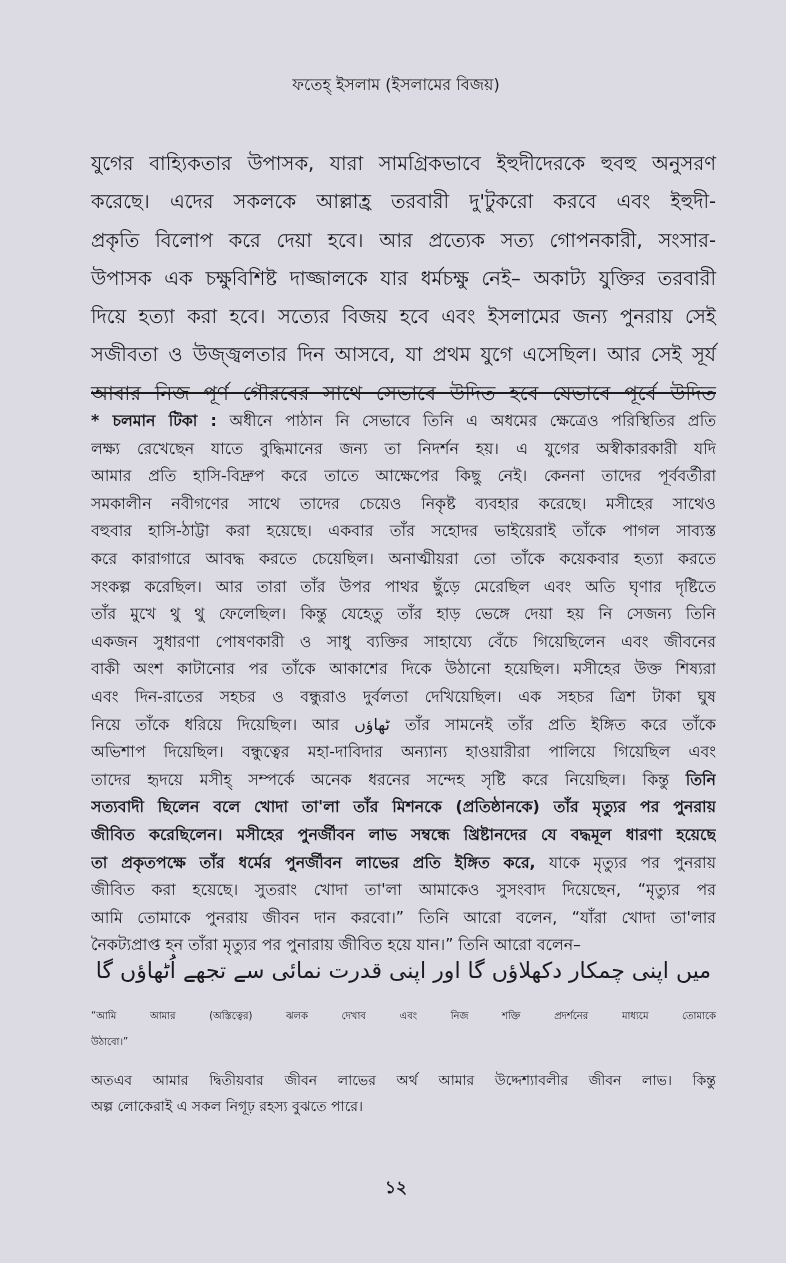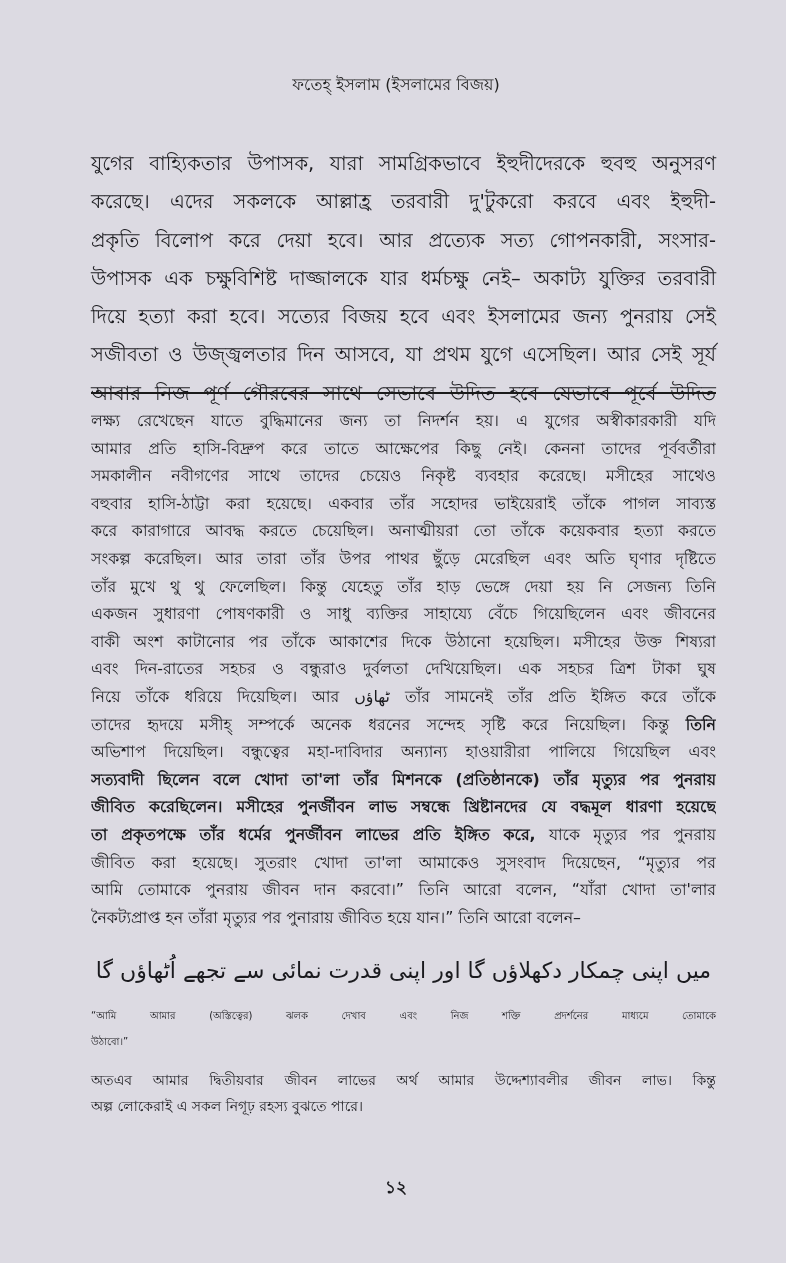--- a/index.html
+++ b/index.html
@@ -67,33 +67,34 @@
     <span class="ln">প্রকৃতি বিলোপ করে দেয়া হবে। আর প্রত্যেক সত্য গোপনকারী, সংসার-</span>
     <span class="ln">উপাসক এক চক্ষুবিশিষ্ট দাজ্জালকে যার ধর্মচক্ষু নেই– অকাট্য যুক্তির তরবারী</span>
     <span class="ln">দিয়ে হত্যা করা হবে। সত্যের বিজয় হবে এবং ইসলামের জন্য পুনরায় সেই</span>
     <span class="ln">সজীবতা ও উজ্জ্বলতার দিন আসবে, যা প্রথম যুগে এসেছিল। আর সেই সূর্য</span>
     <span class="ln">আবার নিজ পূর্ণ গৌরবের সাথে সেভাবে উদিত হবে যেভাবে পূর্বে উদিত</span>
   </div>
 
   <div class="rule"></div>
 
   <div class="footnote">
+    <span class="ln"><span class="b">* চলমান টিকা :</span><span> অধীনে পাঠান নি সেভাবে তিনি এ অধমের ক্ষেত্রেও পরিস্থিতির প্রতি</span></span>
     <span class="ln">লক্ষ্য রেখেছেন যাতে বুদ্ধিমানের জন্য তা নিদর্শন হয়। এ যুগের অস্বীকারকারী যদি</span>
     <span class="ln">আমার প্রতি হাসি-বিদ্রুপ করে তাতে আক্ষেপের কিছু নেই। কেননা তাদের পূর্ববর্তীরা</span>
     <span class="ln">সমকালীন নবীগণের সাথে তাদের চেয়েও নিকৃষ্ট ব্যবহার করেছে। মসীহের সাথেও</span>
     <span class="ln">বহুবার হাসি-ঠাট্টা করা হয়েছে। একবার তাঁর সহোদর ভাইয়েরাই তাঁকে পাগল সাব্যস্ত</span>
     <span class="ln">করে কারাগারে আবদ্ধ করতে চেয়েছিল। অনাত্মীয়রা তো তাঁকে কয়েকবার হত্যা করতে</span>
     <span class="ln">সংকল্প করেছিল। আর তারা তাঁর উপর পাথর ছুঁড়ে মেরেছিল এবং অতি ঘৃণার দৃষ্টিতে</span>
     <span class="ln">তাঁর মুখে থু থু ফেলেছিল। কিন্তু যেহেতু তাঁর হাড় ভেঙ্গে দেয়া হয় নি সেজন্য তিনি</span>
     <span class="ln">একজন সুধারণা পোষণকারী ও সাধু ব্যক্তির সাহায্যে বেঁচে গিয়েছিলেন এবং জীবনের</span>
     <span class="ln">বাকী অংশ কাটানোর পর তাঁকে আকাশের দিকে উঠানো হয়েছিল। মসীহের উক্ত শিষ্যরা</span>
     <span class="ln">এবং দিন-রাতের সহচর ও বন্ধুরাও দুর্বলতা দেখিয়েছিল। এক সহচর ত্রিশ টাকা ঘুষ</span>
     <span class="ln">নিয়ে তাঁকে ধরিয়ে দিয়েছিল। আর ٹھاؤں তাঁর সামনেই তাঁর প্রতি ইঙ্গিত করে তাঁকে</span>
+    <span class="ln">অভিশাপ দিয়েছিল। বন্ধুত্বের মহা-দাবিদার  অন্যান্য হাওয়ারীরা পালিয়ে গিয়েছিল এবং</span>
     <span class="ln"><span>তাদের হৃদয়ে মসীহ্ সম্পর্কে অনেক ধরনের সন্দেহ সৃষ্টি করে নিয়েছিল। কিন্তু </span><span class="b">তিনি</span></span>
-    <span class="ln">অভিশাপ দিয়েছিল। বন্ধুত্বের মহা-দাবিদার  অন্যান্য হাওয়ারীরা পালিয়ে গিয়েছিল এবং</span>
     <span class="ln b">সত্যবাদী ছিলেন বলে খোদা তা'লা তাঁর মিশনকে (প্রতিষ্ঠানকে) তাঁর মৃত্যুর পর পুনরায়</span>
     <span class="ln b">জীবিত করেছিলেন। মসীহের পুনর্জীবন লাভ সম্বন্ধে খ্রিষ্টানদের যে বদ্ধমূল ধারণা হয়েছে</span>
     <span class="ln"><span class="b">তা প্রকৃতপক্ষে তাঁর ধর্মের পুনর্জীবন লাভের প্রতি ইঙ্গিত করে,</span><span> যাকে মৃত্যুর পর পুনরায়</span></span>
     <span class="ln">জীবিত করা হয়েছে। সুতরাং খোদা তা'লা আমাকেও সুসংবাদ দিয়েছেন, “মৃত্যুর পর</span>
     <span class="ln">আমি তোমাকে পুনরায় জীবন দান করবো।” তিনি আরো বলেন, “যাঁরা খোদা তা'লার</span>
     <span class="ln last">নৈকট্যপ্রাপ্ত হন তাঁরা মৃত্যুর পর পুনারায় জীবিত হয়ে যান।” তিনি আরো বলেন–</span>
   </div>
 
   <div class="urdu">میں اپنی چمکار دکھلاؤں گا اور اپنی قدرت نمائی سے تجھے اُٹھاؤں گا</div>
 

